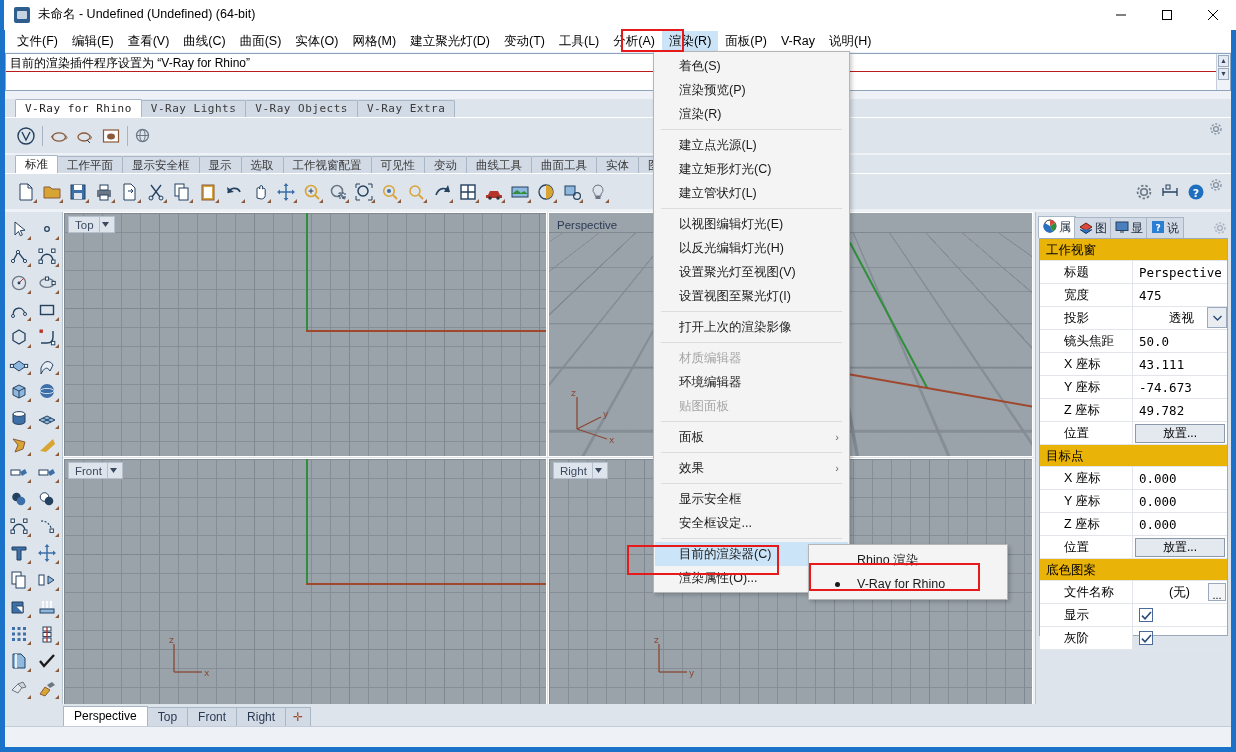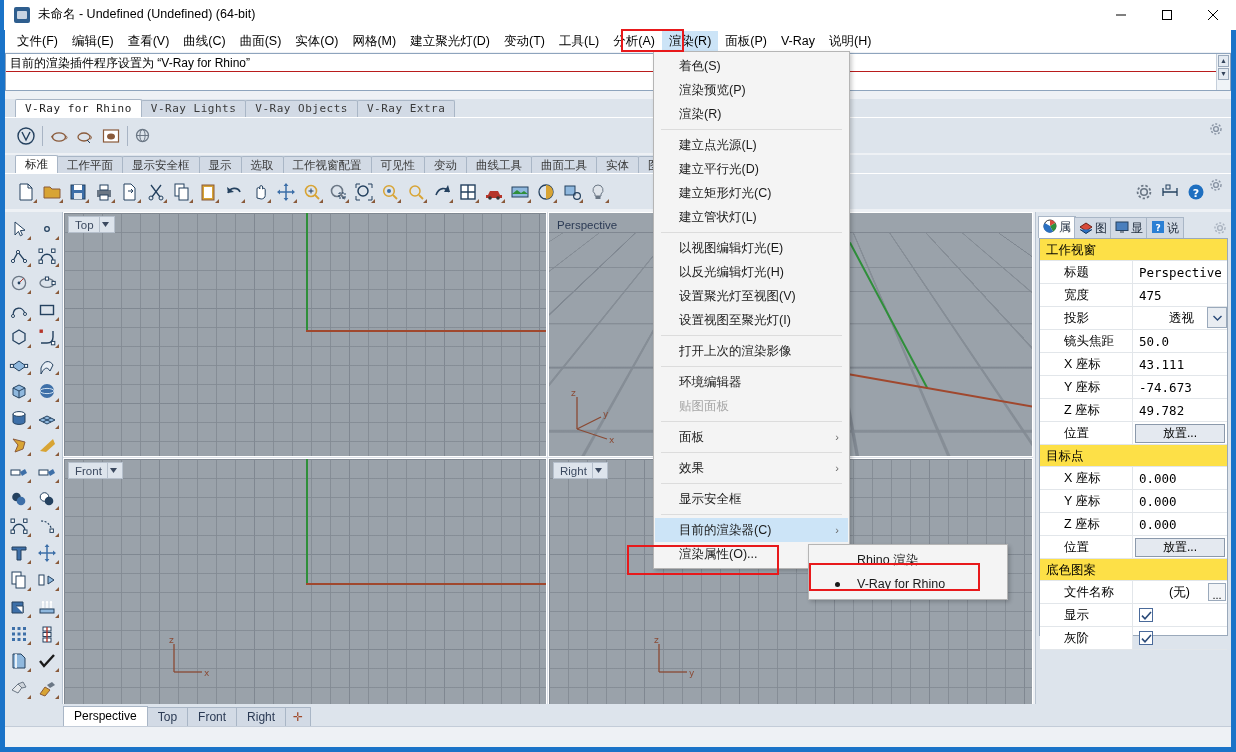--- a/index.html
+++ b/index.html
@@ -149,21 +149,21 @@
   .rp-tab {
     height: 21px; display: flex; align-items: center; gap: 2px; padding: 0 4px;
     background: #d2dae5; border: 1px solid #a9b6c6; border-bottom: none; margin-right: -2px;
     font-size: 12px; color: #243142;
   }
   .rp-tab.sel { background: #ffffff; height: 22px; }
   .rp-gear { margin-left: auto; margin-right: 4px; opacity: .6; }
   .rp-body { background: #ffffff; border: 1px solid #9aa9bb; margin: 0 3px; height: 398px; }
   .rp-section {
     height: 22px; line-height: 22px; padding-left: 6px; font-size: 12.5px; color: #000;
-    background: #fde047; border-bottom: 1px solid #e2e6ea;
+    background: #eab308; border-bottom: 1px solid #e2e6ea;
   }
   .rp-row { display: flex; height: 23px; border-bottom: 1px solid #e2e6ea; align-items: stretch; }
   .rp-key {
     width: 93px; padding-left: 24px; display: flex; align-items: center;
     font-size: 12.5px; color: #000; border-right: 1px solid #e2e6ea; background:#fff;
   }
   .rp-val {
     flex: 1; display: flex; align-items: center; padding-left: 6px;
     font-size: 12.5px; color: #000; font-family: "DejaVu Sans Mono", monospace;
     position: relative;
@@ -1048,23 +1048,20 @@
         <span>渲染预览(P)</span>
       </div>
       <div class="mi">
         <span>渲染(R)</span>
       </div>
       <div class="msep"></div>
       <div class="mi">
         <span>建立点光源(L)</span>
       </div>
       <div class="mi">
-        <span>建立平行光(D)</span>
-      </div>
-      <div class="mi">
         <span>建立矩形灯光(C)</span>
       </div>
       <div class="mi">
         <span>建立管状灯(L)</span>
       </div>
       <div class="msep"></div>
       <div class="mi">
         <span>以视图编辑灯光(E)</span>
       </div>
       <div class="mi">
@@ -1074,39 +1071,45 @@
         <span>设置聚光灯至视图(V)</span>
       </div>
       <div class="mi">
         <span>设置视图至聚光灯(I)</span>
       </div>
       <div class="msep"></div>
       <div class="mi">
         <span>打开上次的渲染影像</span>
       </div>
       <div class="msep"></div>
+      <div class="mi disabled">
+        <span>材质编辑器</span>
+      </div>
       <div class="mi">
         <span>环境编辑器</span>
       </div>
       <div class="mi disabled">
         <span>贴图面板</span>
       </div>
       <div class="msep"></div>
       <div class="mi">
         <span>面板</span>
         <span class="arrow">›</span>
       </div>
       <div class="msep"></div>
       <div class="mi">
         <span>效果</span>
         <span class="arrow">›</span>
       </div>
       <div class="msep"></div>
       <div class="mi">
         <span>显示安全框</span>
+      </div>
+      <div class="mi">
+        <span>安全框设定...</span>
       </div>
       <div class="msep"></div>
       <div class="mi sel">
         <span>目前的渲染器(C)</span>
         <span class="arrow">›</span>
       </div>
       <div class="mi">
         <span>渲染属性(O)...</span>
       </div>
     </div>

